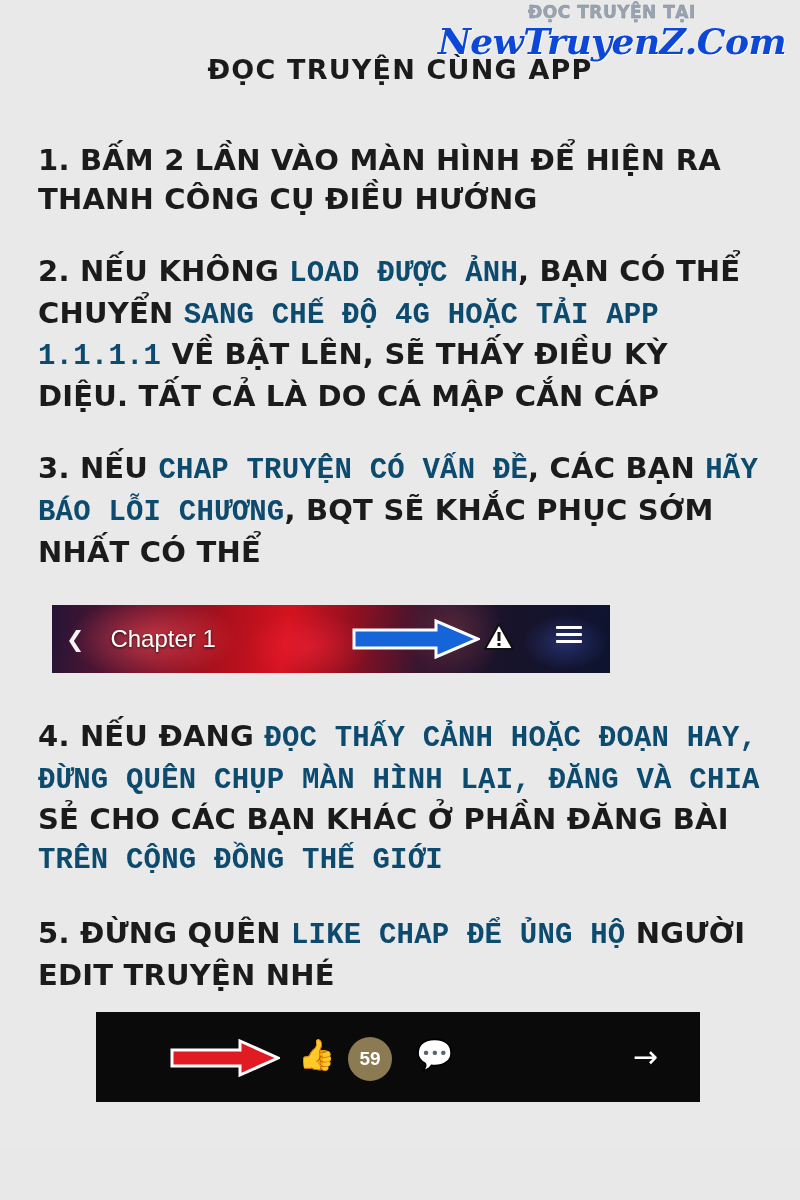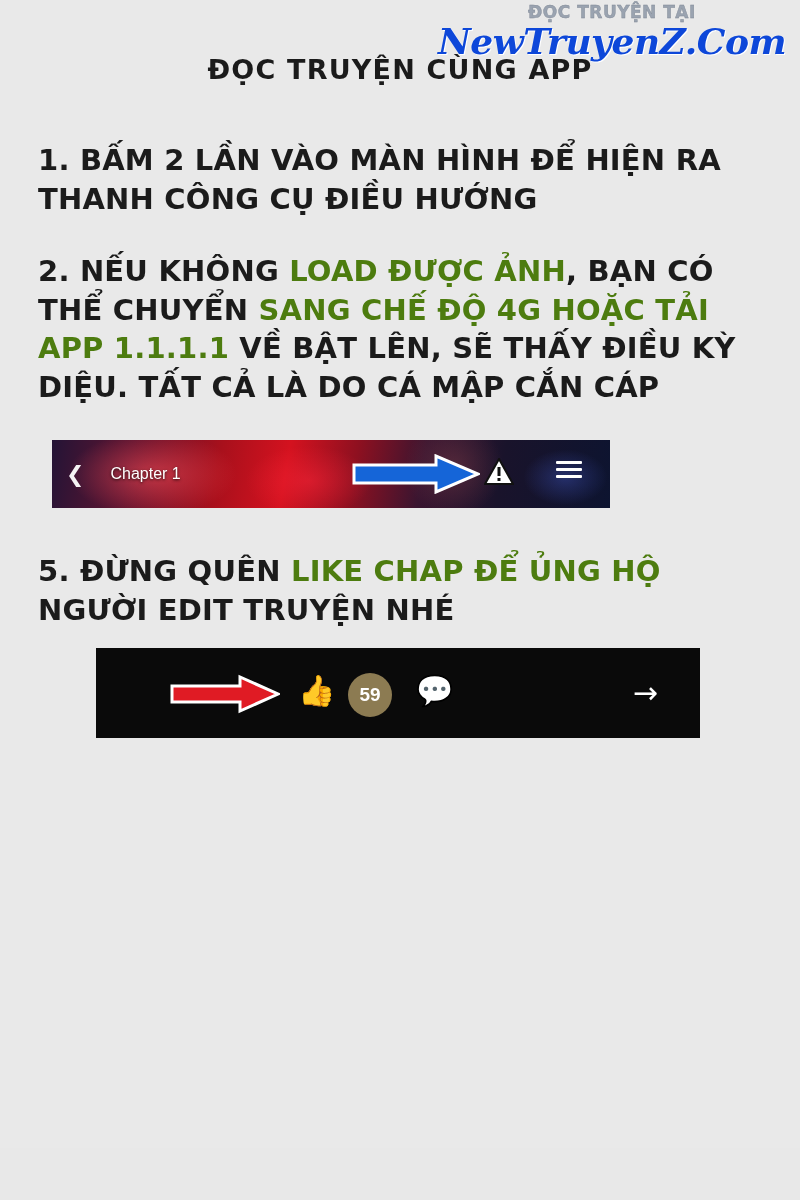--- a/index.html
+++ b/index.html
@@ -63,21 +63,21 @@
 
   .item {
     font-size: 29px;
     font-weight: bold;
     line-height: 1.33;
     color: #1b1b1b;
     letter-spacing: 0.2px;
     margin-bottom: 34px;
     text-transform: uppercase;
   }
-  .item .hl { color: #4d7c0f; }
+  .item .hl { color: #0c4a6e; font-family: Liberation Mono, monospace; }
 
   
   .figure1 {
     position: relative;
     width: 558px;
     height: 68px;
     margin: 4px auto 44px 52px;
     background: linear-gradient(100deg, #241436 0%, #5d1430 14%, #a8101c 30%, #d4121f 42%, #8e1020 54%, #3a1530 66%, #19132b 80%, #0d1430 100%);
     overflow: hidden;
     display: flex;
@@ -96,21 +96,21 @@
     color: #fff;
     font-size: 22px;
     margin-left: 14px;
     z-index: 2;
     opacity: 0.95;
   }
   .fig1-chapter {
     position: relative;
     z-index: 2;
     color: #ffffff;
-    font-size: 16px;
+    font-size: 24px;
     font-family: "Liberation Sans", sans-serif;
     margin-left: 26px;
     text-shadow: 0 1px 3px rgba(0,0,0,0.8);
   }
   .fig1-arrow {
     position: absolute;
     left: 300px;
     top: 14px;
     z-index: 3;
     width: 128px;
@@ -216,20 +216,23 @@
   <div class="content">
 
     <div class="item">
       <span>1. BẤM 2 LẦN VÀO MÀN HÌNH ĐỂ HIỆN RA THANH CÔNG CỤ ĐIỀU HƯỚNG</span>
     </div>
 
     <div class="item">
       <span>2. NẾU KHÔNG </span><span class="hl">LOAD ĐƯỢC ẢNH</span><span>, BẠN CÓ THỂ CHUYỂN </span><span class="hl">SANG CHẾ ĐỘ 4G HOẶC TẢI APP 1.1.1.1</span><span> VỀ BẬT LÊN, SẼ THẤY ĐIỀU KỲ DIỆU. TẤT CẢ LÀ DO CÁ MẬP CẮN CÁP</span>
     </div>
 
+    <div class="item">
+      <span>3. NẾU </span><span class="hl">CHAP TRUYỆN CÓ VẤN ĐỀ</span><span>, CÁC BẠN </span><span class="hl">HÃY BÁO LỖI CHƯƠNG</span><span>, BQT SẼ KHẮC PHỤC SỚM NHẤT CÓ THỂ</span>
+    </div>
   </div>
 
   <div class="figure1">
     <div class="fig1-streaks"></div>
     <div class="fig1-back">❮</div>
     <div class="fig1-chapter">Chapter 1</div>
     <svg class="fig1-arrow" viewBox="0 0 128 40">
       <path d="M2 11 L84 11 L84 2 L126 20 L84 38 L84 29 L2 29 Z" fill="#1565d8" stroke="#ffffff" stroke-width="3"></path>
     </svg>
     <svg class="fig1-warn" viewBox="0 0 30 28">
@@ -238,20 +241,23 @@
       <rect x="13.5" y="20" width="3" height="3" fill="#111111"></rect>
     </svg>
     <div class="fig1-menu">
       <span></span>
         <span></span>
         <span></span>
     </div>
   </div>
 
   <div class="content" style="margin-top:0;">
+    <div class="item">
+      <span>4. NẾU ĐANG </span><span class="hl">ĐỌC THẤY CẢNH HOẶC ĐOẠN HAY, ĐỪNG QUÊN CHỤP MÀN HÌNH LẠI, ĐĂNG VÀ CHIA</span><span> SẺ CHO CÁC BẠN KHÁC Ở PHẦN ĐĂNG BÀI </span><span class="hl">TRÊN CỘNG ĐỒNG THẾ GIỚI</span>
+    </div>
 
     <div class="item" style="margin-bottom:18px;">
       <span>5. ĐỪNG QUÊN </span><span class="hl">LIKE CHAP ĐỂ ỦNG HỘ</span><span> NGƯỜI EDIT TRUYỆN NHÉ</span>
     </div>
   </div>
 
   <div class="figure2">
     <svg class="fig2-arrow" viewBox="0 0 110 40">
       <path d="M2 12 L70 12 L70 3 L108 20 L70 37 L70 28 L2 28 Z" fill="#e01b24" stroke="#ffffff" stroke-width="3"></path>
     </svg>

